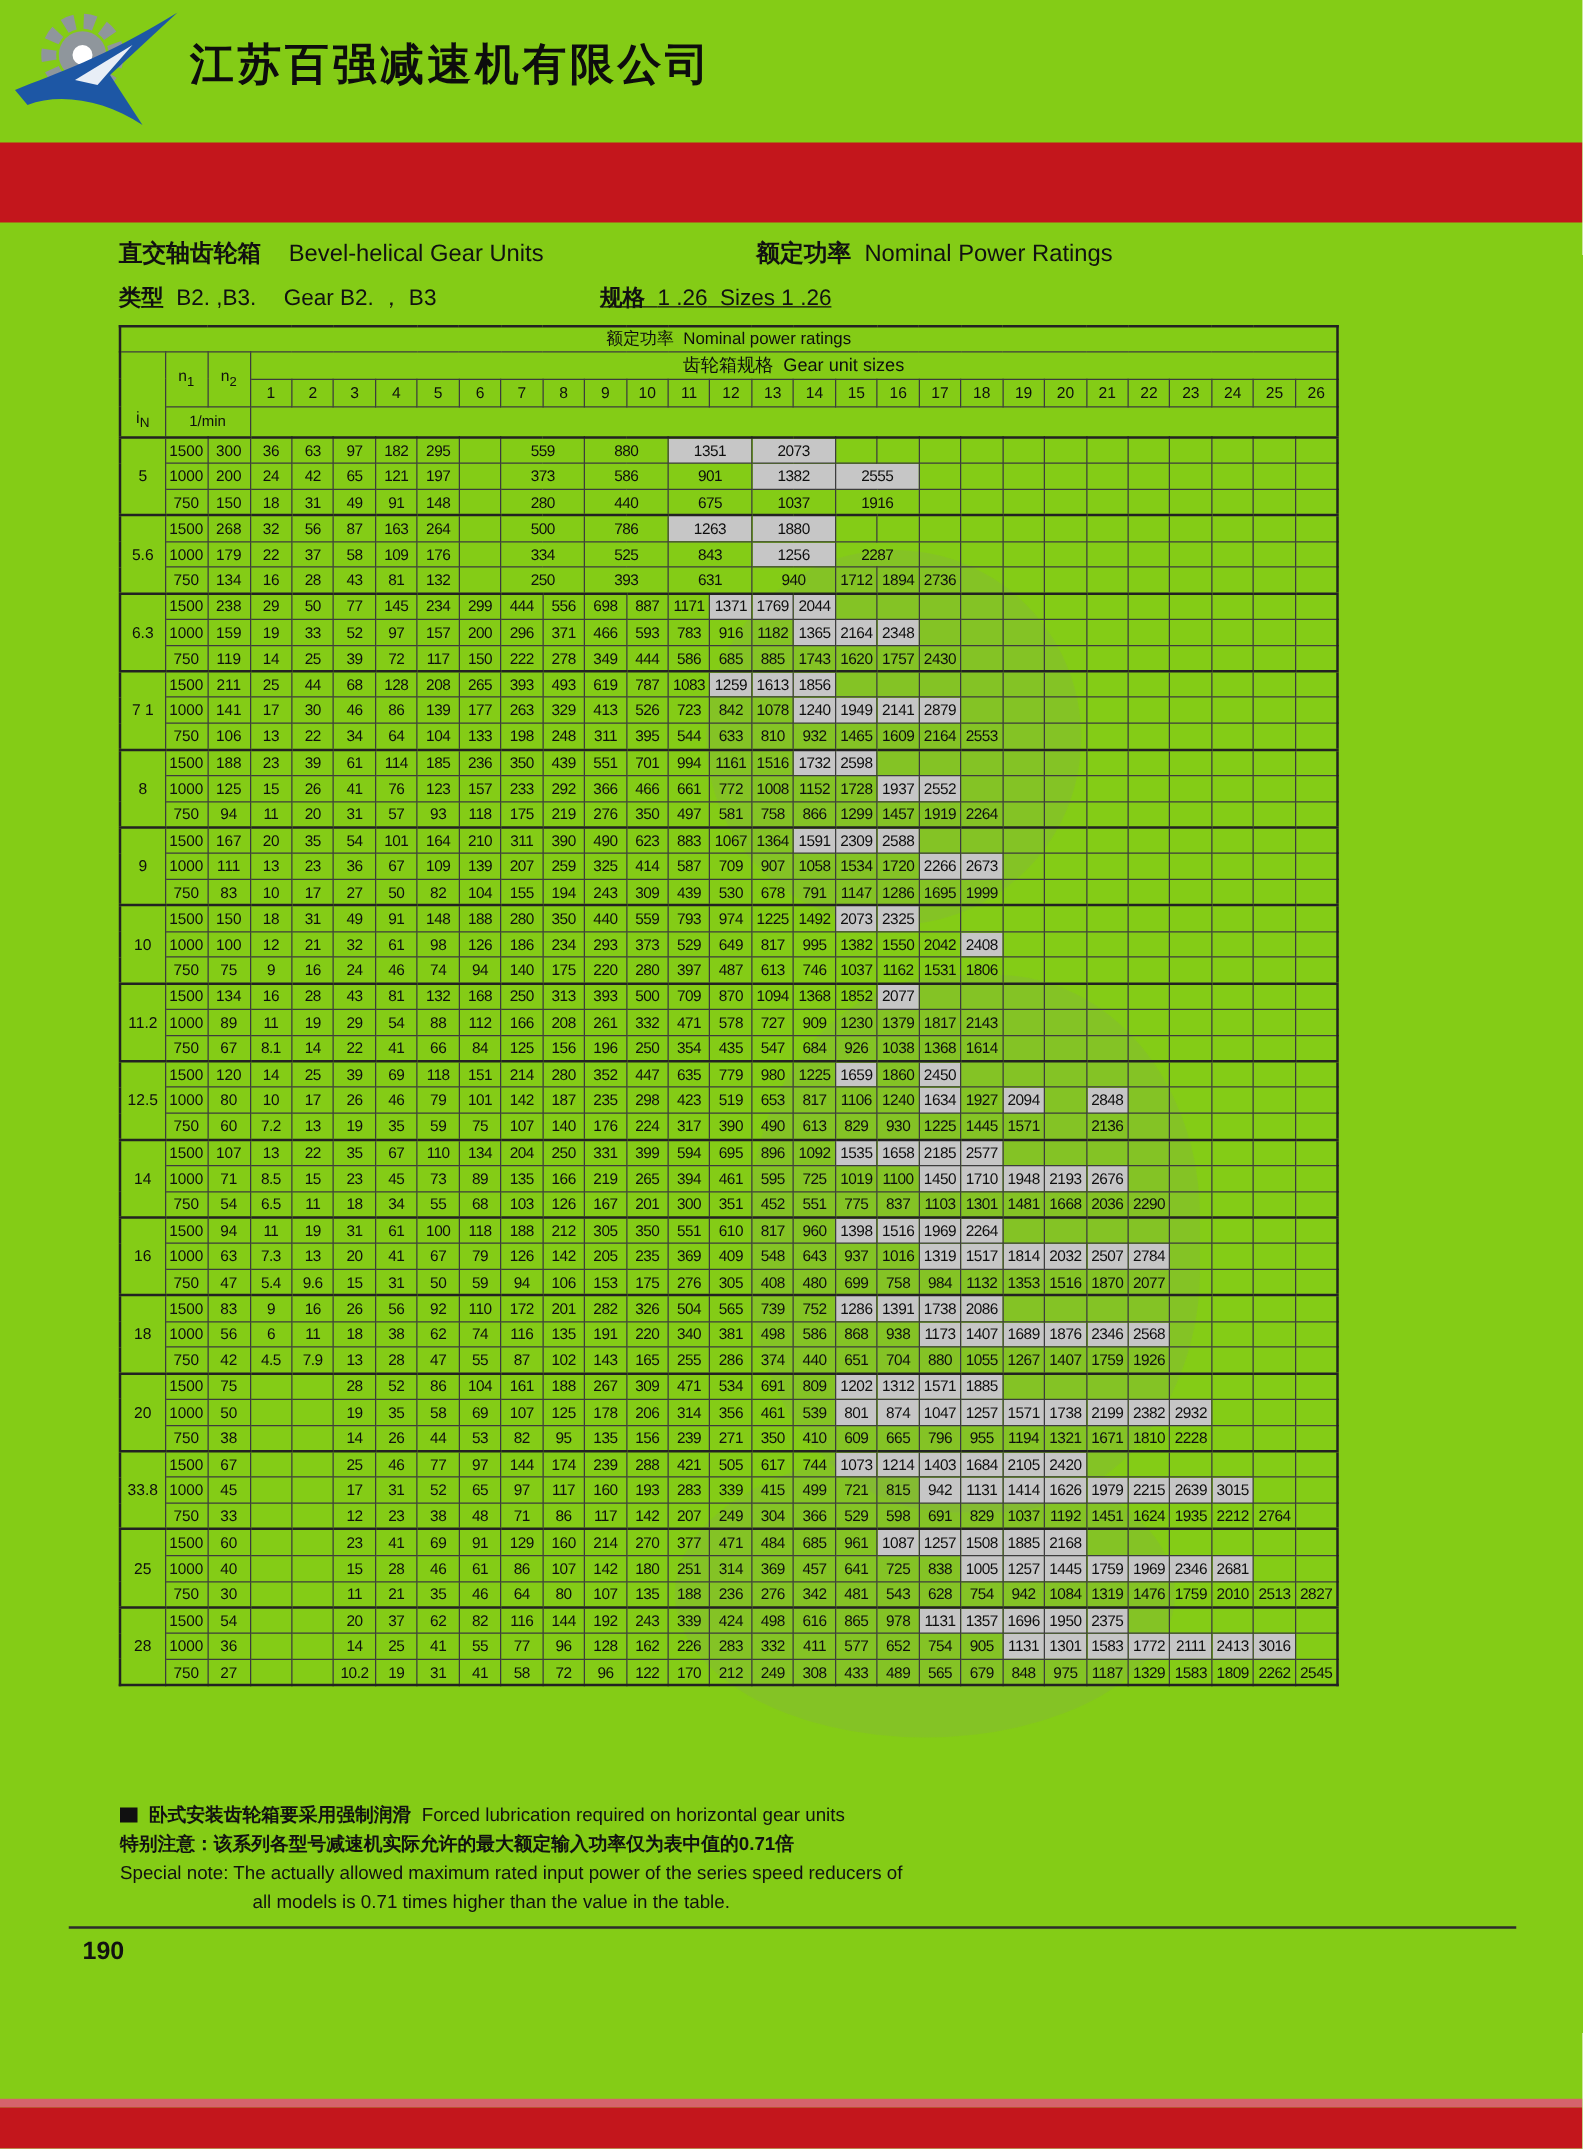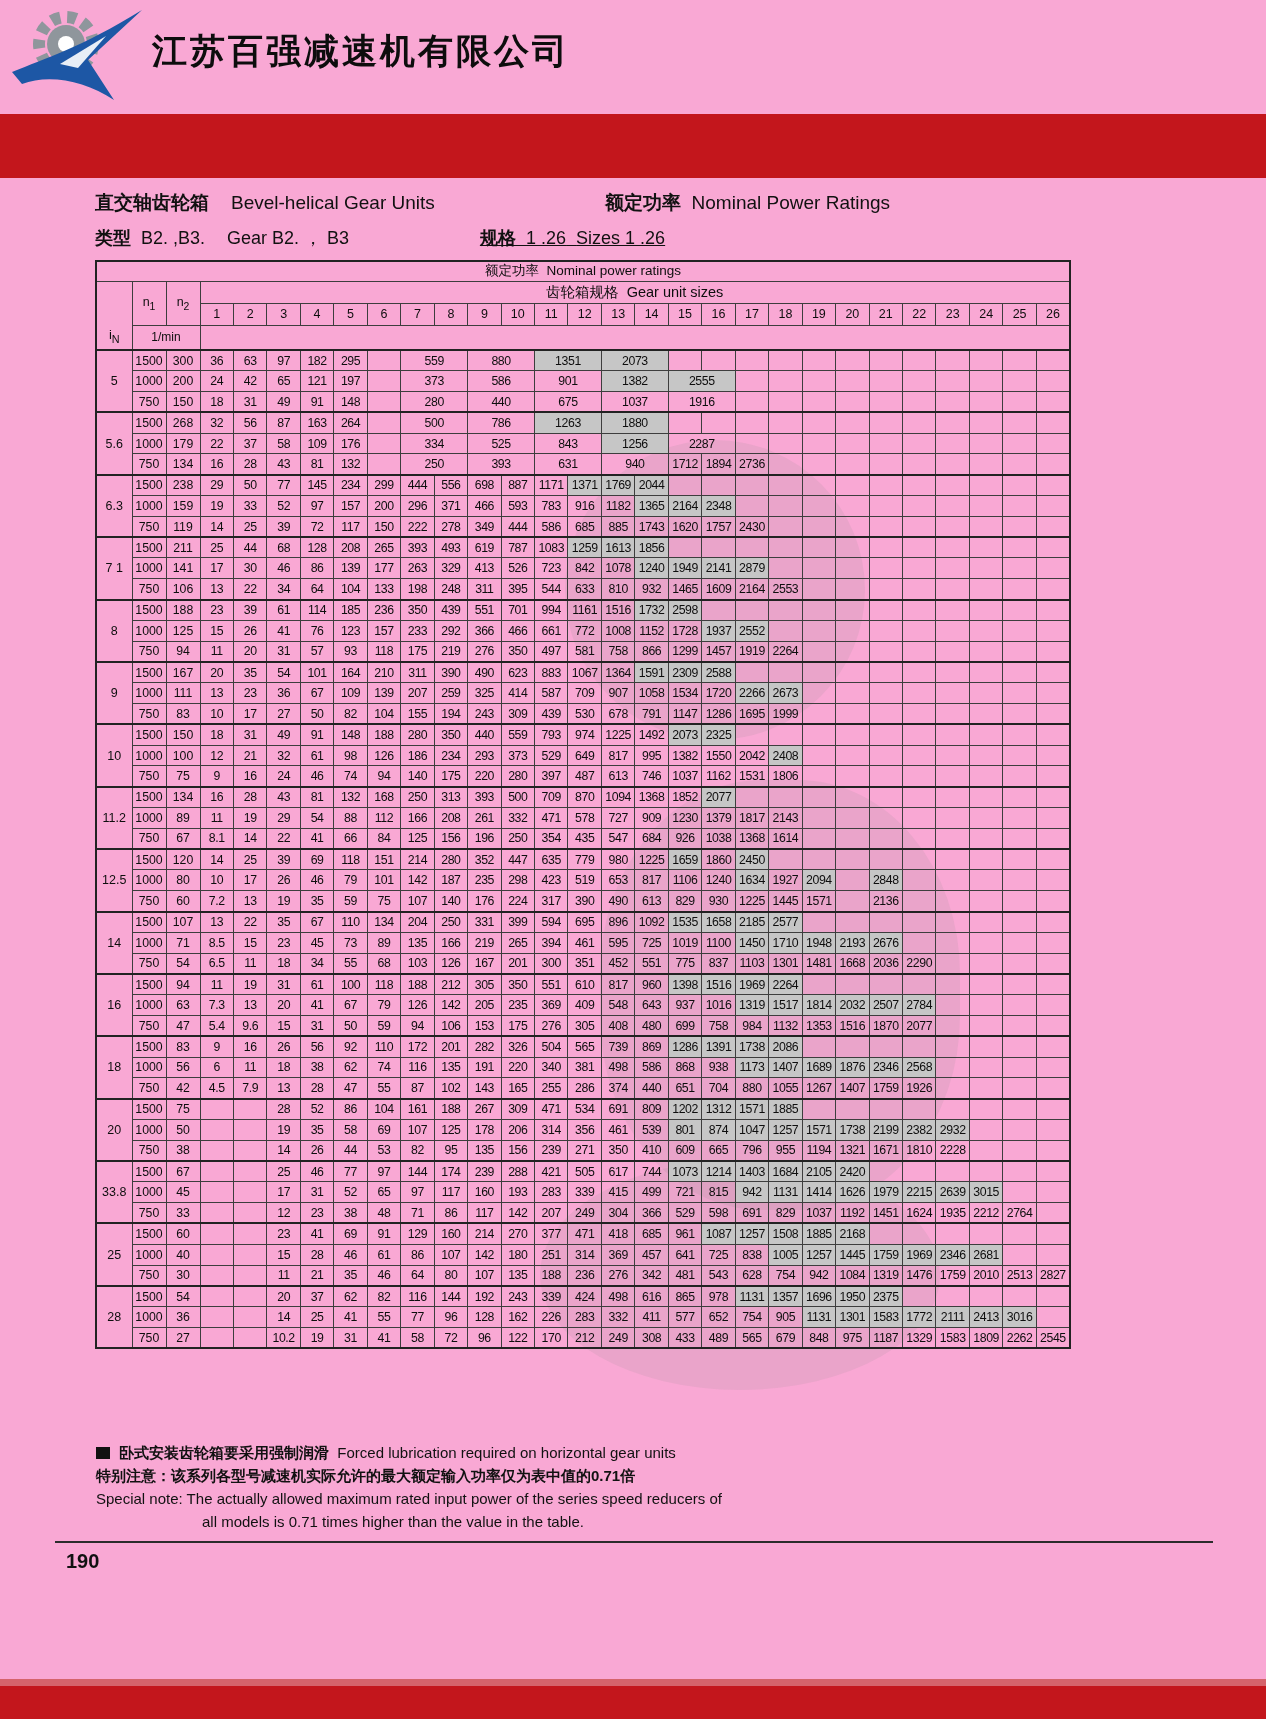--- a/index.html
+++ b/index.html
@@ -1,18 +1,18 @@
 <!DOCTYPE html>
 <html><head>
 <meta charset="utf-8">
 <style>
   * { margin:0; padding:0; box-sizing:border-box; }
   html,body { width:1266px; background:#ffffff; }
   body { font-family:"Liberation Sans", sans-serif; color:#111; }
-  .page { position:relative; width:1266px; height:1719px; background:#f9a8d4; overflow:hidden; }
+  .page { position:relative; width:1266px; height:1719px; background:#84cc16; overflow:hidden; }
 
   
   .logo-wrap { position:absolute; left:8px; top:2px; width:140px; height:104px; }
   .company-name { position:absolute; left:152px; top:28px; font-size:35px; font-weight:bold;
                   letter-spacing:3px; color:#0d0d0d; white-space:nowrap; }
 
   
   .banner-top { position:absolute; left:0; top:114px; width:1266px; height:64px; background:#c3161c; }
   .band-light { position:absolute; left:0; bottom:33px; width:1266px; height:7px; background:#d5636b; }
   .band-red   { position:absolute; left:0; bottom:0;  width:1266px; height:33px; background:#c3161c; }
@@ -1160,21 +1160,21 @@
             <td class="val">56</td>
             <td class="val">92</td>
             <td class="val">110</td>
             <td class="val">172</td>
             <td class="val">201</td>
             <td class="val">282</td>
             <td class="val">326</td>
             <td class="val">504</td>
             <td class="val">565</td>
             <td class="val">739</td>
-            <td class="val">869</td>
+            <td class="val">752</td>
             <td class="val sh">1286</td>
             <td class="val sh">1391</td>
             <td class="val sh">1738</td>
             <td class="val sh">2086</td>
             <td class="val"></td>
             <td class="val"></td>
             <td class="val"></td>
             <td class="val"></td>
             <td class="val"></td>
             <td class="val"></td>
@@ -1432,21 +1432,21 @@
             <td class="val">23</td>
             <td class="val">41</td>
             <td class="val">69</td>
             <td class="val">91</td>
             <td class="val">129</td>
             <td class="val">160</td>
             <td class="val">214</td>
             <td class="val">270</td>
             <td class="val">377</td>
             <td class="val">471</td>
-            <td class="val">418</td>
+            <td class="val">484</td>
             <td class="val">685</td>
             <td class="val">961</td>
             <td class="val sh">1087</td>
             <td class="val sh">1257</td>
             <td class="val sh">1508</td>
             <td class="val sh">1885</td>
             <td class="val sh">2168</td>
             <td class="val"></td>
             <td class="val"></td>
             <td class="val"></td>

